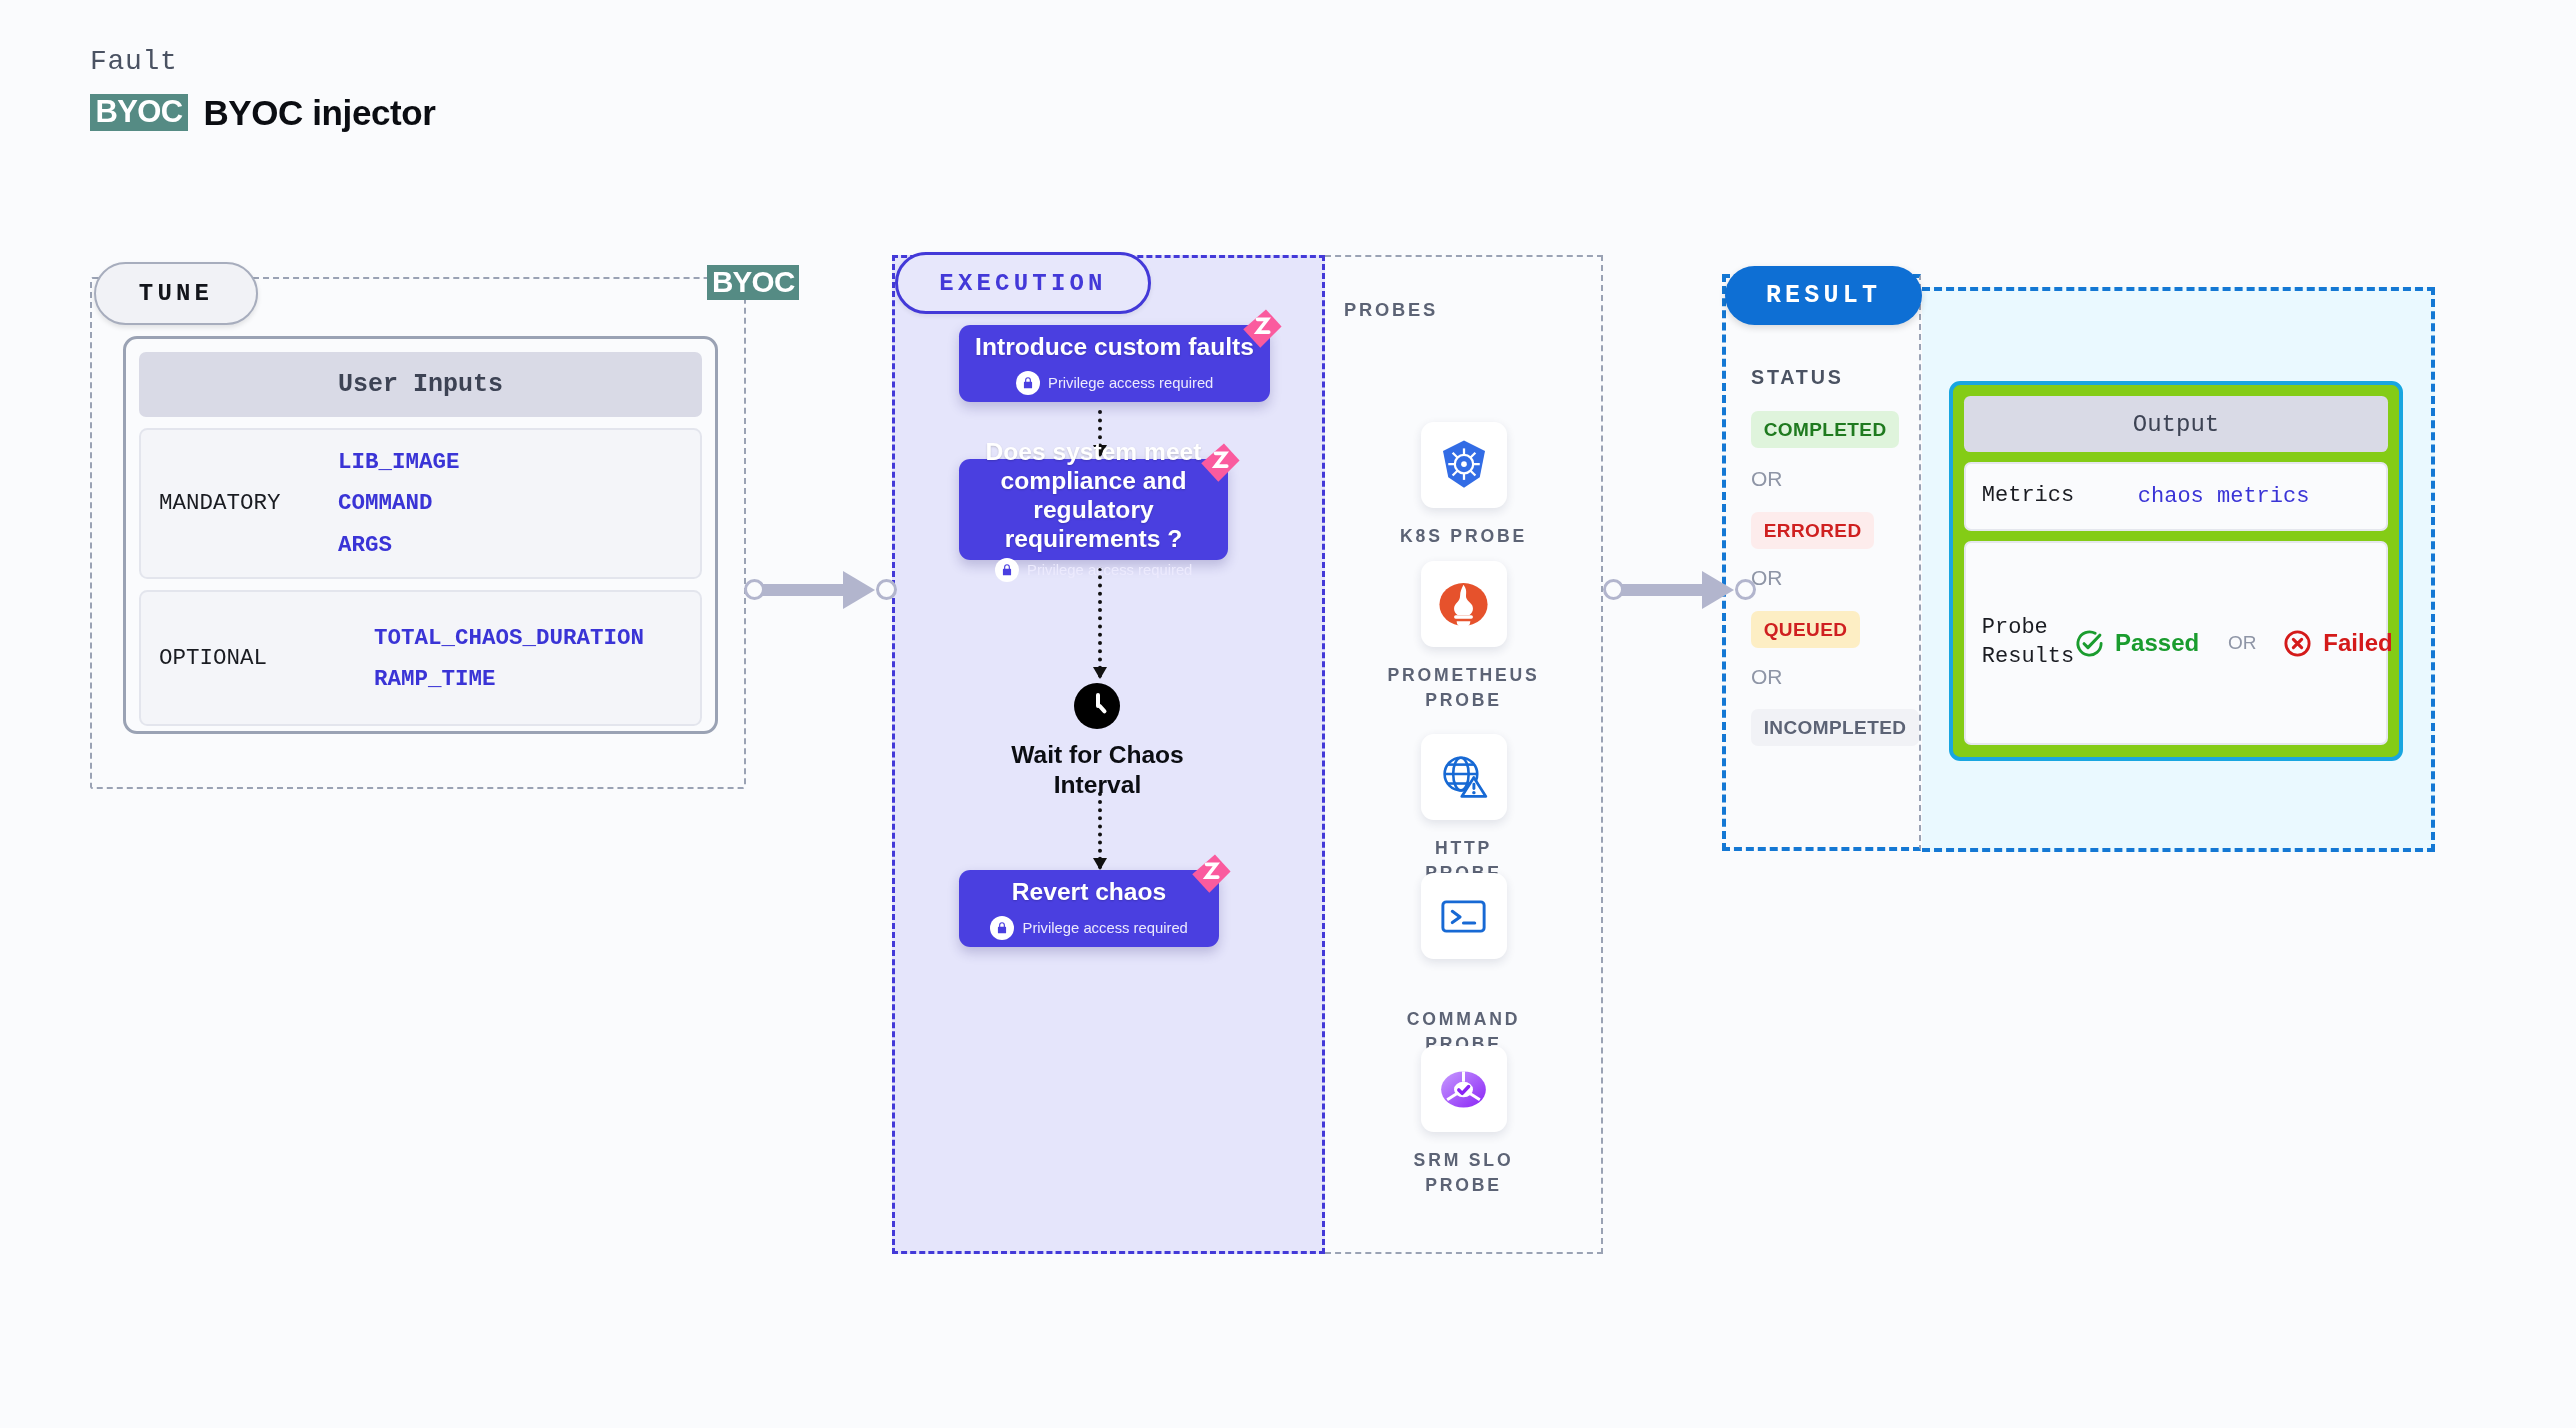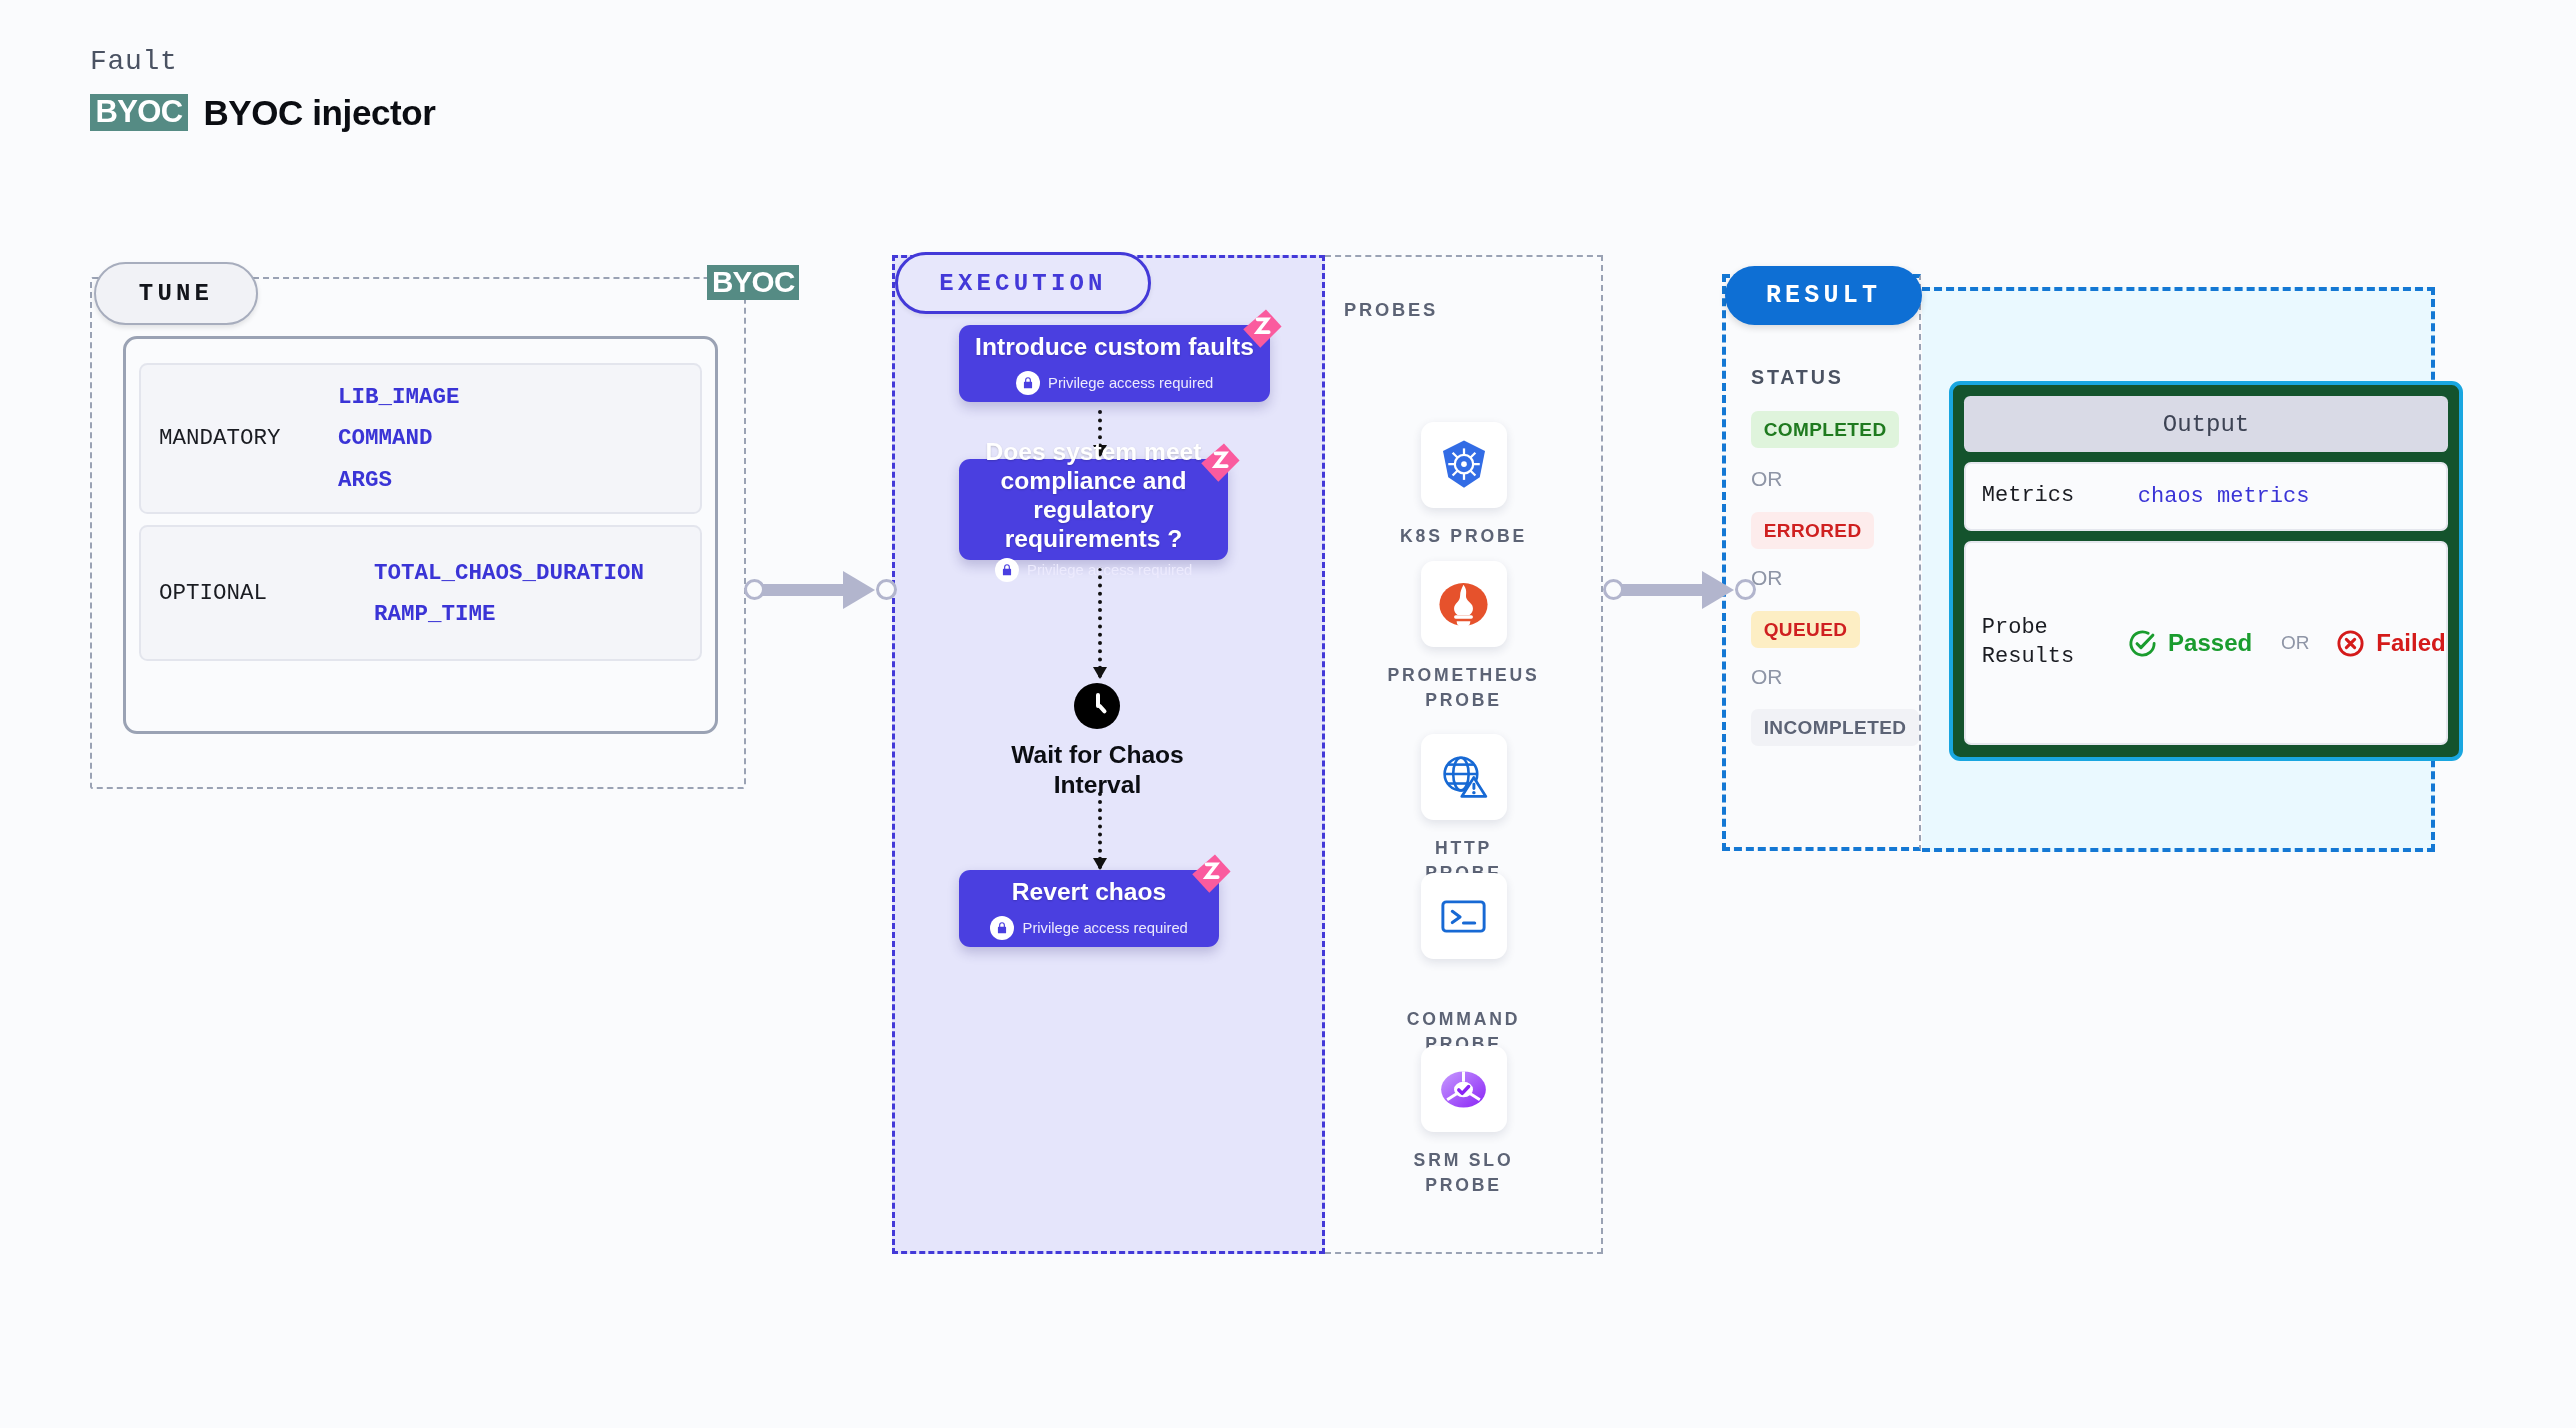--- a/index.html
+++ b/index.html
@@ -233,23 +233,23 @@
   #output-dashed {
     position: absolute; left: 1922px; top: 287px;
     width: 513px; height: 565px;
     border: 4.2px dashed #1478d4;
     border-left: none;
     background: #eaf9ff;
     box-sizing: border-box;
   }
   #output-card {
     position: absolute; left: 1949px; top: 381px;
-    width: 514px; height: 380px;
+    width: 454px; height: 380px;
     border: 4.2px solid #19a6e0; border-radius: 11.3px;
-    background: #14532d; box-sizing: border-box;
+    background: #84cc16; box-sizing: border-box;
     padding: 11.3px;
   }
   #output-header {
     height: 56px; background: #d9dae6; border-radius: 6.3px;
     display: flex; align-items: center; justify-content: center;
     font-family: "Liberation Mono", monospace;
     font-size: 24px; color: #3d4354;
   }
   .out-row {
     margin-top: 9.9px; border: 2.1px solid #e5e7ee; border-radius: 7px;
@@ -281,20 +281,21 @@
     <span id="byoc-chip-title">BYOC</span>
     <span id="title-text">BYOC injector</span>
   </div>
 </div>
 
 <div id="tune-dashed"></div>
 <div id="tune-pill" class="stage-pill">TUNE</div>
 <div id="byoc-chip-edge">BYOC</div>
 
 <div id="tune-card">
+  <div id="user-inputs-header">User Inputs</div>
 
   <div id="group-mandatory" class="input-group">
     <div class="group-label">MANDATORY</div>
     <div class="group-vars">
       <div class="var-name">LIB_IMAGE</div>
       <div class="var-name">COMMAND</div>
       <div class="var-name">ARGS</div>
     </div>
   </div>
 

